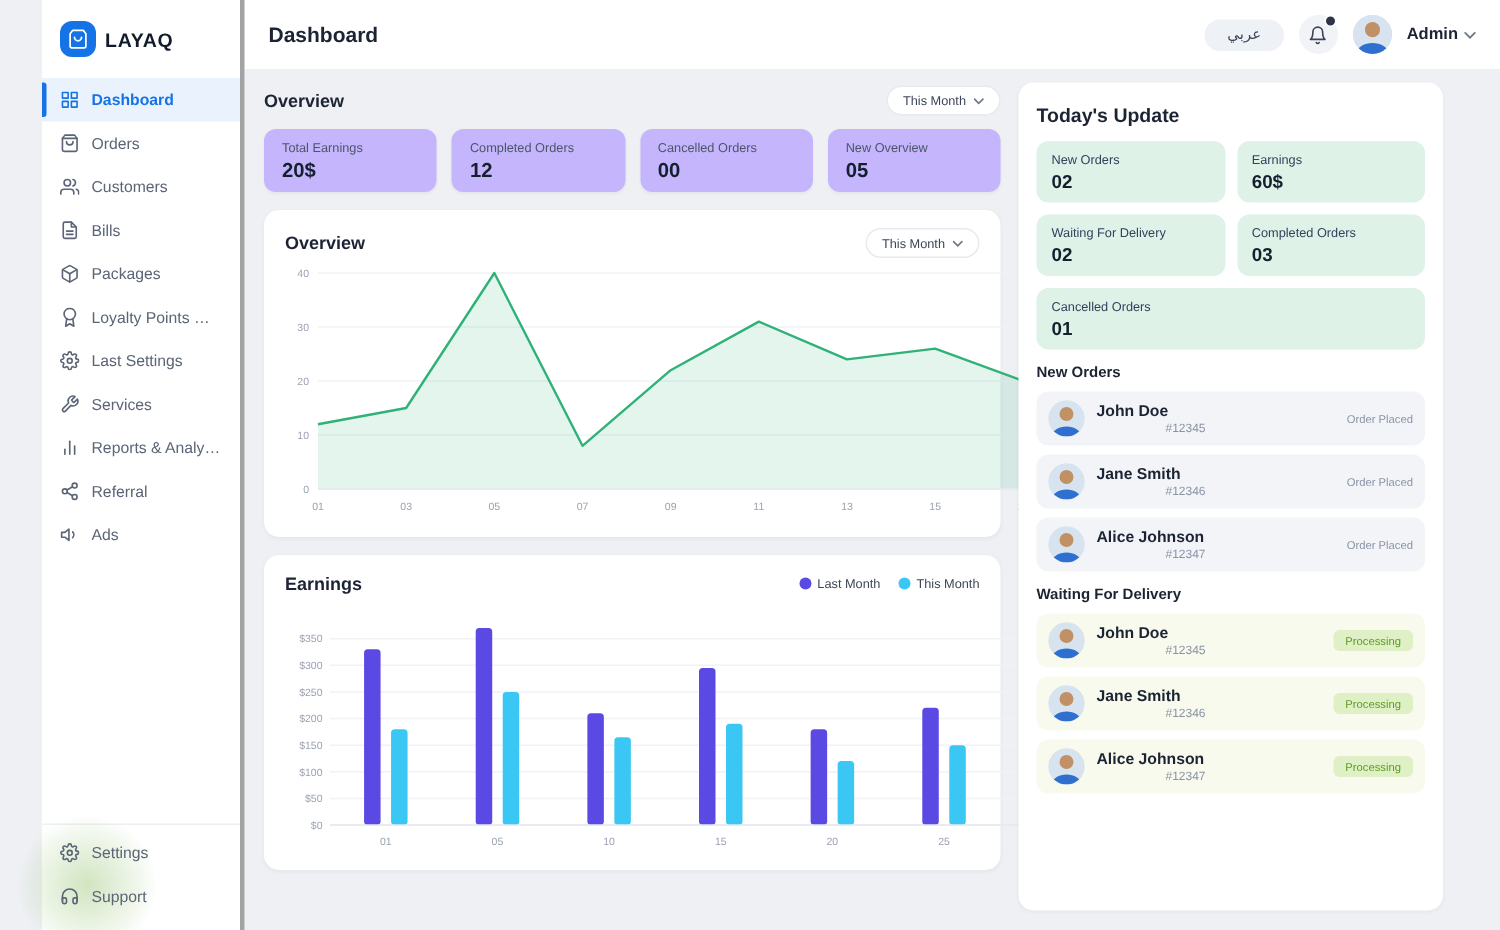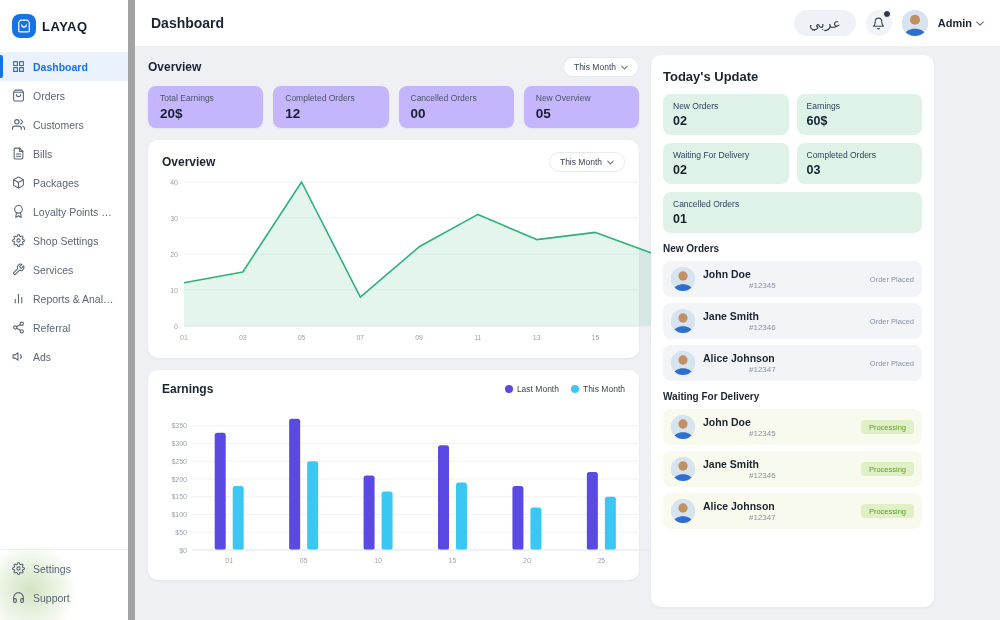--- a/index.html
+++ b/index.html
@@ -1,42 +1,42 @@
 <!DOCTYPE html>
 <html><head>
 <meta charset="utf-8">
 <style>
   * { margin:0; padding:0; box-sizing:border-box; }
   html,body { width:1000px; height:620px; overflow:hidden; }
   body { font-family:"Liberation Sans","DejaVu Sans",sans-serif; background:#eef0f4; color:#1c2433; font-size:11px; }
   .app { display:flex; width:1000px; height:620px; }
 
   
-  .sidebar { width:135px; background:#fff; border-right:7px solid #a3a3a3; display:flex; flex-direction:column; position:relative; z-index:2; }
+  .sidebar { width:135px; background:#fff; border-right:3px solid #a3a3a3; display:flex; flex-direction:column; position:relative; z-index:2;margin-left:28px; }
   .logo { display:flex; align-items:center; gap:6px; padding:14px 12px 14px; }
   .logo-icon { width:24px; height:24px; border-radius:8px; background:#1673e6; display:inline-flex; align-items:center; justify-content:center; flex:none; }
   .logo-text { font-weight:700; font-size:13px; letter-spacing:.5px; color:#111b2b; }
   .nav { display:flex; flex-direction:column; }
   .nav-item { display:flex; align-items:center; gap:8px; padding:8px 12px; color:#5b6576; cursor:pointer; position:relative; }
   .nav-item .nav-icon { display:inline-flex; width:13px; height:13px; flex:none; align-items:center; }
   .nav-item.active { color:#1673e6; background:#eaf2fd; font-weight:700; }
   .nav-item.active::before { content:""; position:absolute; left:0; top:3px; bottom:3px; width:3px; background:#1673e6; border-radius:0 2px 2px 0; }
   .nav-label { font-size:10.5px; white-space:nowrap; overflow:hidden; text-overflow:ellipsis; }
   .sidebar-spacer { flex:1; }
   .sidebar-footer { border-top:1px solid #eceff3; padding:4px 0 8px; position:relative; }
   .sidebar-footer .nav-item { position:relative; z-index:1; }
   .watermark { position:absolute; left:-16px; bottom:-16px; width:92px; height:92px; border-radius:50%;
     background:radial-gradient(circle at 50% 50%, rgba(134,186,92,.38), rgba(134,186,92,.10) 55%, rgba(134,186,92,0) 72%); pointer-events:none; z-index:0; }
 
   
   .main { flex:1; display:flex; flex-direction:column; min-width:0; }
   .topbar { height:46px; background:#fff; display:flex; align-items:center; padding:0 16px; flex:none; }
   .topbar-title { font-size:14px; font-weight:700; }
   .topbar-right { margin-left:auto; display:flex; align-items:center; gap:10px; }
-  .lang-btn { background:#eef1f6; border:none; border-radius:13px; padding:5px 15px; font-size:14px; color:#3c4657; cursor:pointer; font-family:inherit; }
+  .lang-btn { background:#eef1f6; border:none; border-radius:13px; padding:5px 15px; font-size:10px; color:#3c4657; cursor:pointer; font-family:inherit; }
   .bell-wrap { width:26px; height:26px; border-radius:50%; background:#f1f3f7; display:flex; align-items:center; justify-content:center; position:relative; cursor:pointer; }
   .bell-badge { position:absolute; top:0; right:1px; width:8px; height:8px; background:#2c3547; border:1.5px solid #fff; border-radius:50%; }
   .avatar { width:26px; height:26px; border-radius:50%; overflow:hidden; background:#cfe0f2; flex:none; }
   .avatar svg { display:block; }
   .admin { display:flex; align-items:center; gap:4px; font-weight:700; font-size:11px; cursor:pointer; color:#1c2433; }
 
   .content { flex:1; display:flex; gap:12px; padding:9px 13px 13px; min-height:0; }
   .center-col { width:491px; flex:none; display:flex; flex-direction:column; min-width:0; }
 
   .sec-head { display:flex; align-items:center; justify-content:space-between; margin:2px 0 9px; }
@@ -154,21 +154,21 @@
           </span>
           <span class="nav-label">Loyalty Points Manage...</span>
         </div>
         <div class="nav-item">
           <span class="nav-icon">
             <svg viewBox="0 0 24 24" width="13" height="13" fill="none" stroke="currentColor" stroke-width="2" stroke-linecap="round" stroke-linejoin="round">
               <circle cx="12" cy="12" r="3"></circle>
               <path d="M19.4 15a1.65 1.65 0 0 0 .33 1.82l.06.06a2 2 0 0 1 0 2.83 2 2 0 0 1-2.83 0l-.06-.06a1.65 1.65 0 0 0-1.82-.33 1.65 1.65 0 0 0-1 1.51V21a2 2 0 0 1-2 2 2 2 0 0 1-2-2v-.09A1.65 1.65 0 0 0 9 19.4a1.65 1.65 0 0 0-1.82.33l-.06.06a2 2 0 0 1-2.83 0 2 2 0 0 1 0-2.83l.06-.06a1.65 1.65 0 0 0 .33-1.82 1.65 1.65 0 0 0-1.51-1H3a2 2 0 0 1-2-2 2 2 0 0 1 2-2h.09A1.65 1.65 0 0 0 4.6 9a1.65 1.65 0 0 0-.33-1.82l-.06-.06a2 2 0 0 1 0-2.83 2 2 0 0 1 2.83 0l.06.06a1.65 1.65 0 0 0 1.82.33H9a1.65 1.65 0 0 0 1-1.51V3a2 2 0 0 1 2-2 2 2 0 0 1 2 2v.09a1.65 1.65 0 0 0 1 1.51 1.65 1.65 0 0 0 1.82-.33l.06-.06a2 2 0 0 1 2.83 0 2 2 0 0 1 0 2.83l-.06.06a1.65 1.65 0 0 0-.33 1.82V9a1.65 1.65 0 0 0 1.51 1H21a2 2 0 0 1 2 2 2 2 0 0 1-2 2h-.09a1.65 1.65 0 0 0-1.51 1z"></path>
             </svg>
           </span>
-          <span class="nav-label">Shop Settings</span>
+          <span class="nav-label">Last Settings</span>
         </div>
         <div class="nav-item">
           <span class="nav-icon">
             <svg viewBox="0 0 24 24" width="13" height="13" fill="none" stroke="currentColor" stroke-width="2" stroke-linecap="round" stroke-linejoin="round">
               <path d="M14.7 6.3a1 1 0 0 0 0 1.4l1.6 1.6a1 1 0 0 0 1.4 0l3.77-3.77a6 6 0 0 1-7.94 7.94l-6.91 6.91a2.12 2.12 0 0 1-3-3l6.91-6.91a6 6 0 0 1 7.94-7.94l-3.76 3.76z"></path>
             </svg>
           </span>
           <span class="nav-label">Services</span>
         </div>
         <div class="nav-item">

